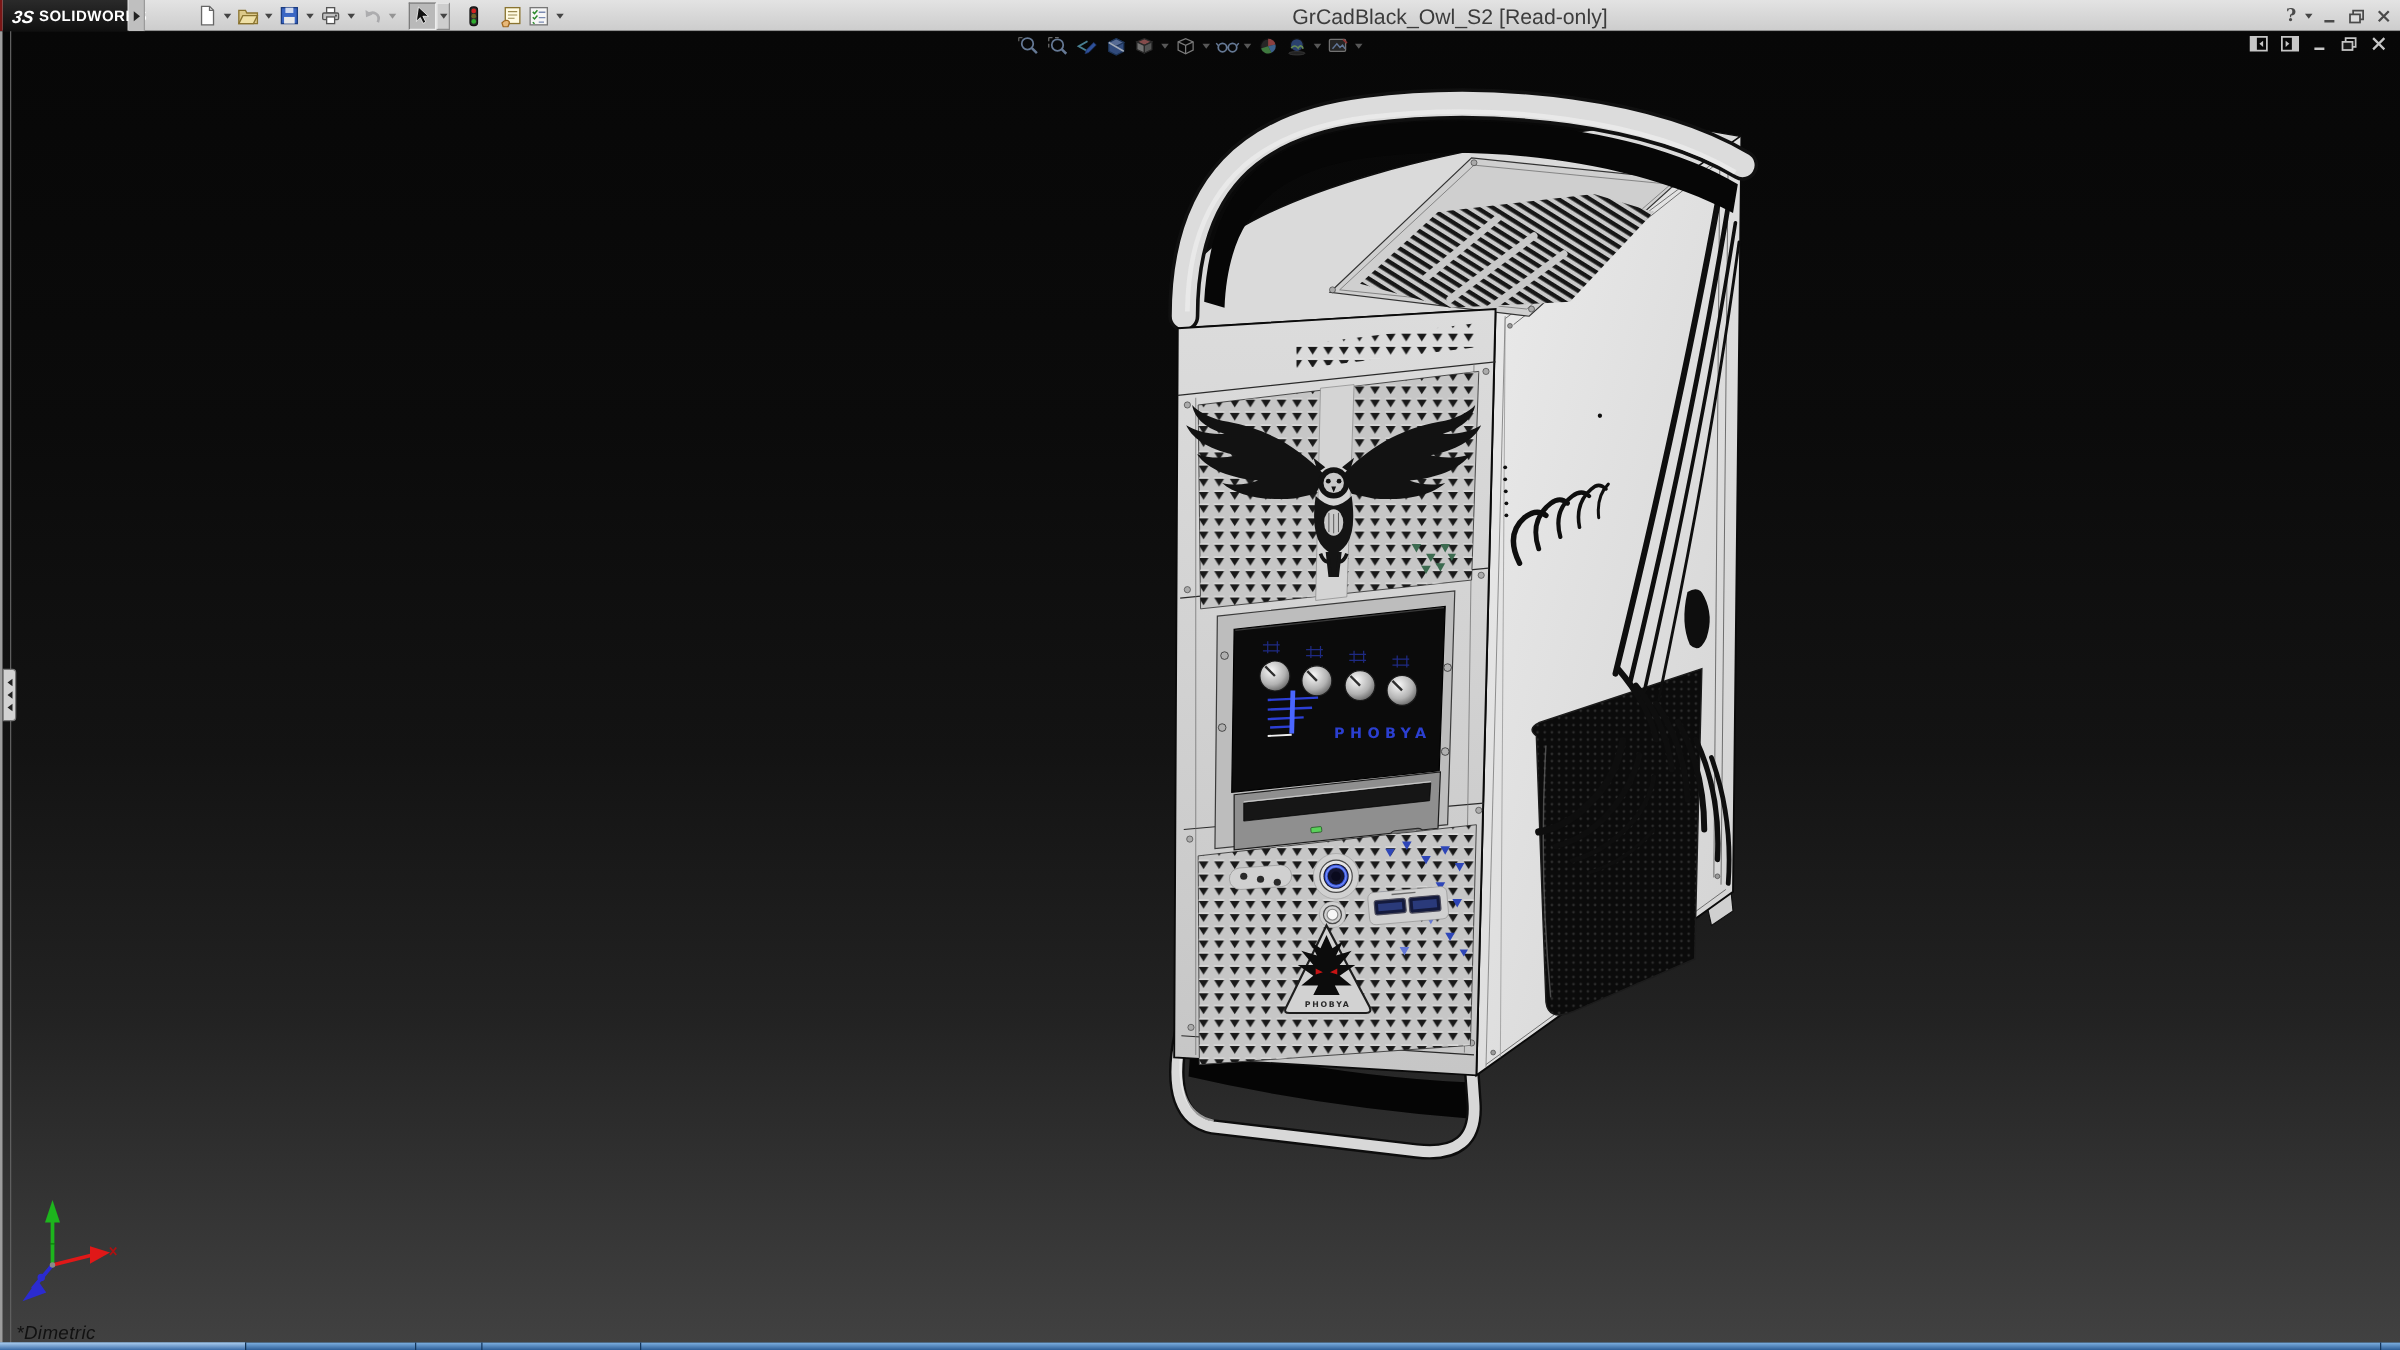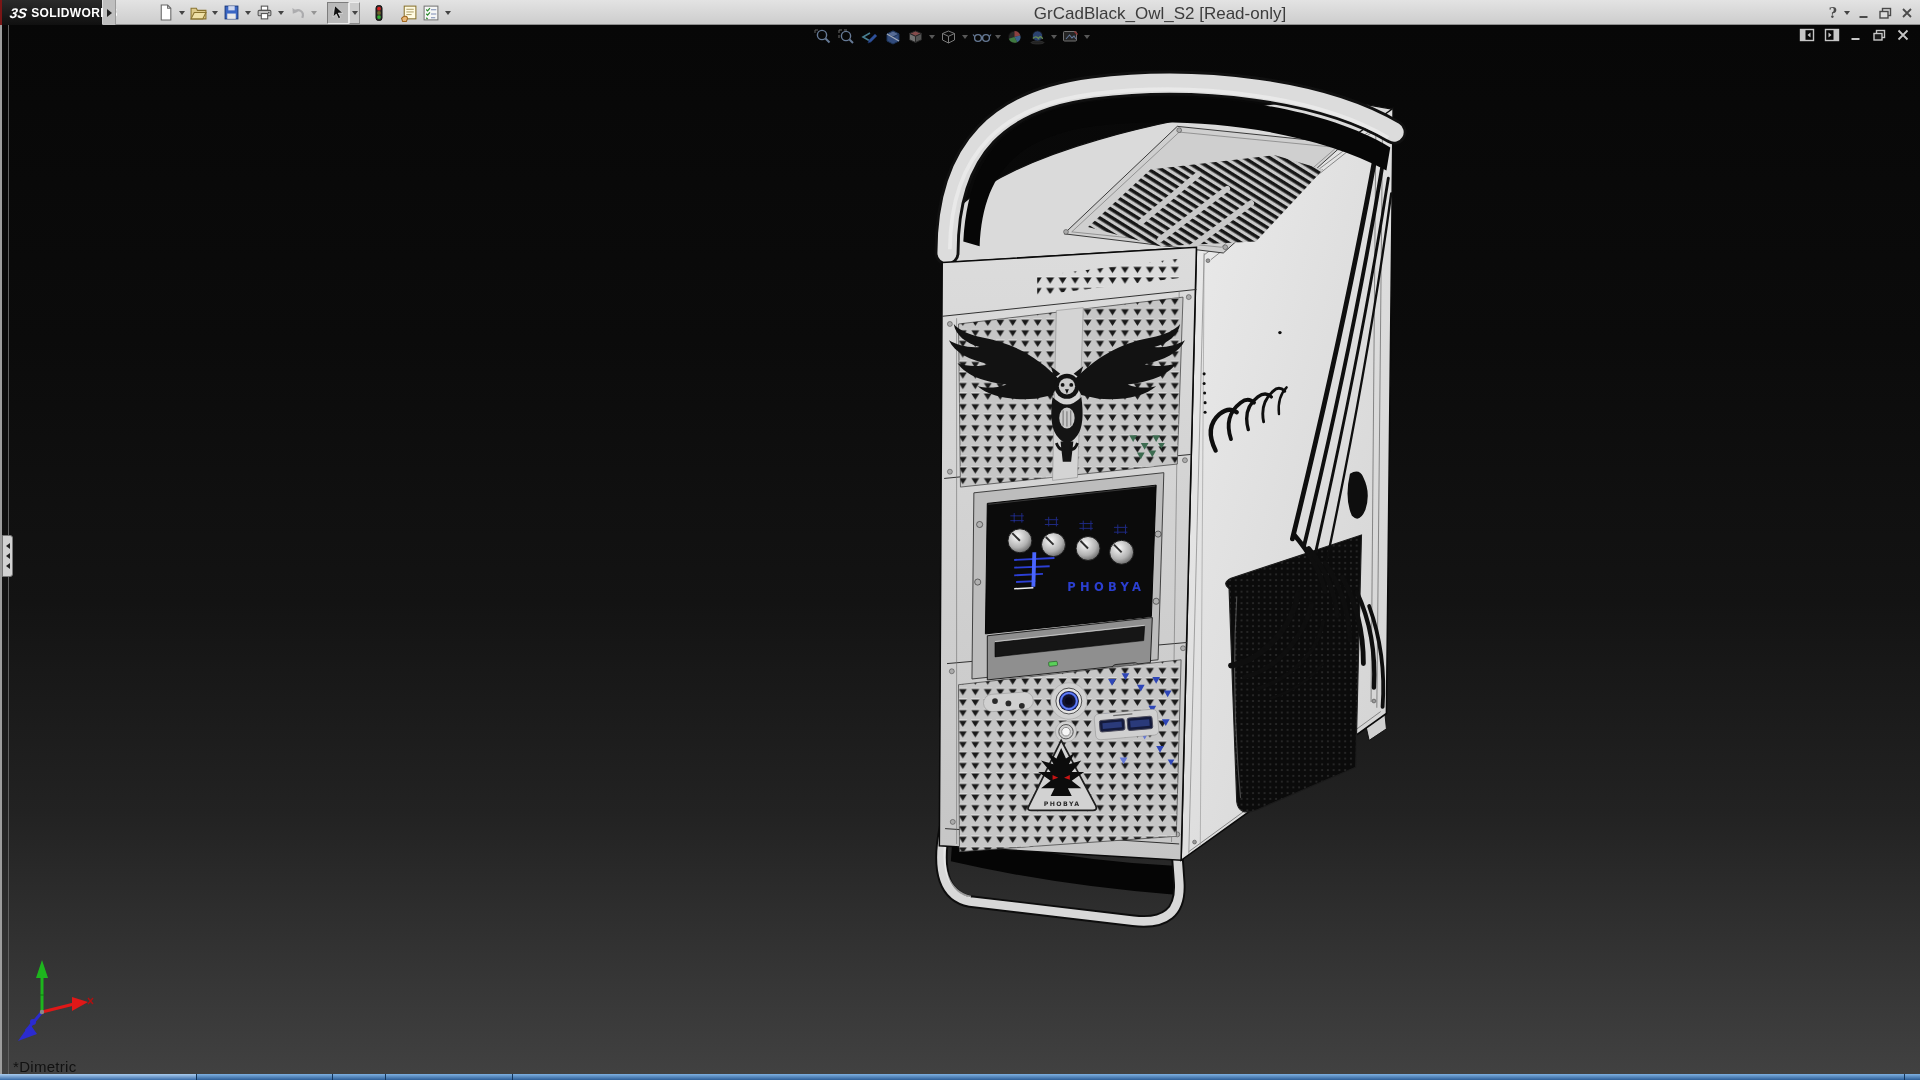--- a/index.html
+++ b/index.html
@@ -41,21 +41,21 @@
     align-items:center;justify-content:center;gap:4px;}
   .tri-l{width:0;height:0;border-top:3.5px solid transparent;border-bottom:3.5px solid transparent;border-right:4.5px solid #222;}
 
   .headsup{position:absolute;left:812px;top:2px;display:flex;align-items:center;opacity:.78;}
   .hbtn{width:23px;height:20px;display:flex;align-items:center;justify-content:center;}
   .hdd{width:10px;height:20px;display:flex;align-items:center;justify-content:center;}
   .hdd .tri-d{border-top-color:#6e6e6e;}
 
   .docctrl{position:absolute;left:1799px;top:3px;display:flex;align-items:center;gap:9px;}
 
-  .orientation-label{position:absolute;left:13px;top:1033px;font-size:15px;color:#111;letter-spacing:.3px;}
+  .orientation-label{position:absolute;left:13px;top:1033px;font-size:15px;color:#111;letter-spacing:.3px;font-style:italic;}
 
   
   .taskbar{position:absolute;left:0;top:1074px;width:1920px;height:6px;
     background:linear-gradient(#7eb1e2,#2d5e97);}
   .taskbar .seg{position:absolute;top:0;width:1px;height:6px;background:#14365c;}
   .taskbar .hot{position:absolute;left:0;top:0;width:197px;height:6px;
     background:linear-gradient(#aacdf0,#3a6ca8);border-right:1px solid #123254;}
 
   svg text{font-family:"DejaVu Sans",sans-serif;}
 </style>

